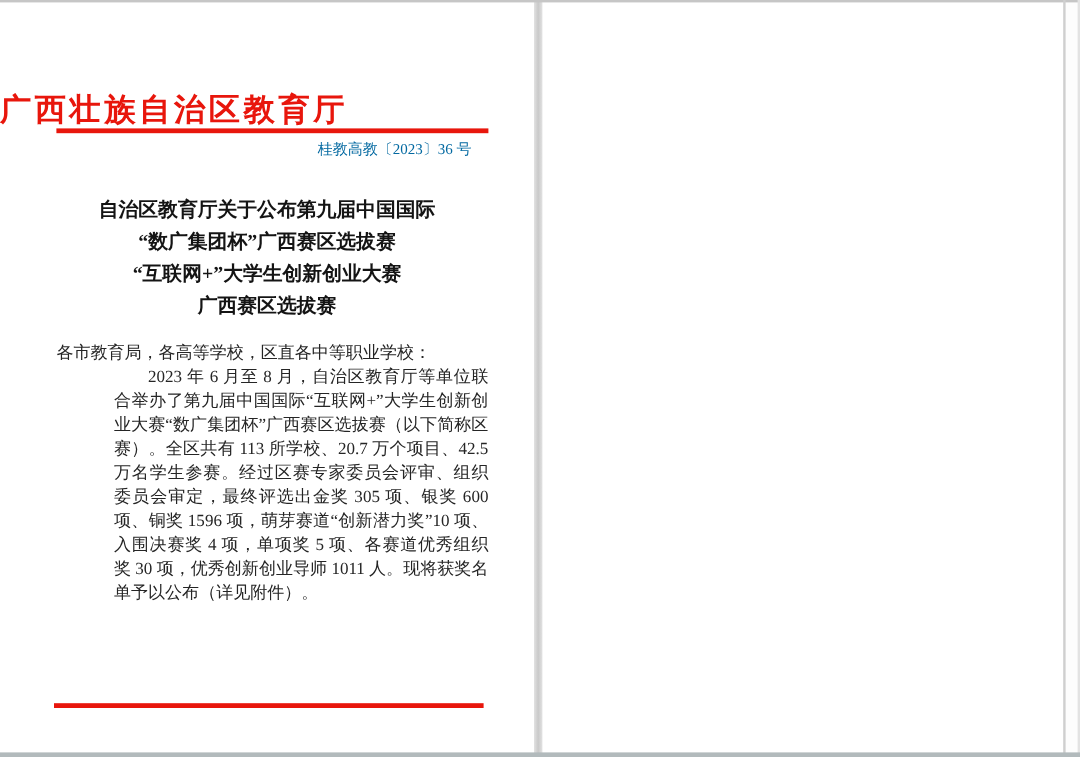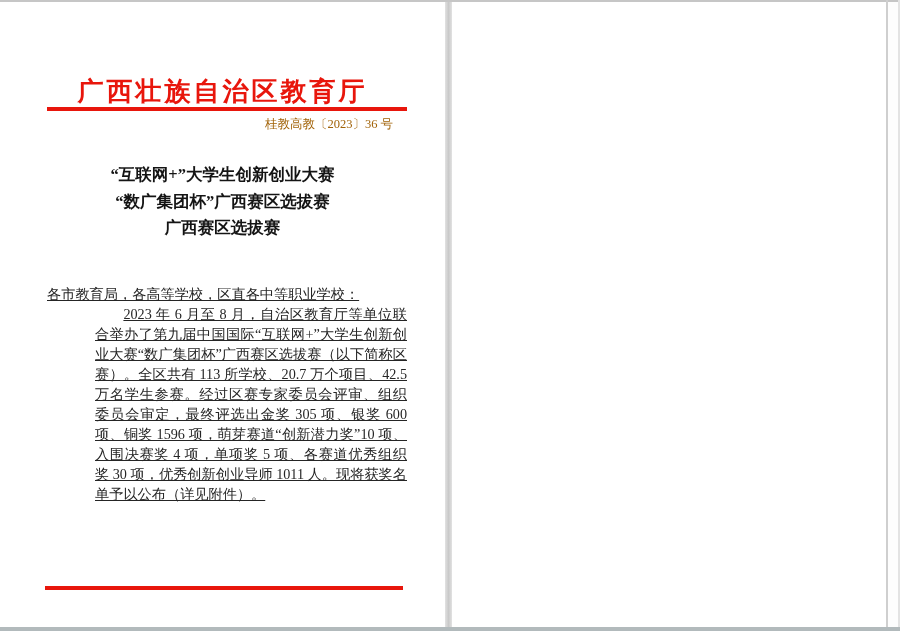--- a/index.html
+++ b/index.html
@@ -21,54 +21,55 @@
   .edge-right  { position:absolute; left:886px; top:0; width:2px; height:631px; background:#cfcfcf; }
   .edge-right-outer { position:absolute; left:898px; top:0; width:2px; height:631px; background:#e3e3e3; }
 
   .page { position:absolute; top:2px; height:625px; background:#ffffff; }
   .page-left  { left:0; width:445px; }
   .page-right { left:452px; width:434px; }
 
   
   .agency-header {
     position:absolute; left:0; top:72px; width:445px;
-    text-align:center; font-size:26px; font-weight:bold;
+    font-size:26px; font-weight:bold;
     color:#e8160c; letter-spacing:3px; white-space:nowrap;
   }
   .red-rule-top    { position:absolute; left:47px; top:105px; width:360px; height:4px; background:#e8160c; }
   .red-rule-bottom { position:absolute; left:45px; top:584px; width:358px; height:4px; background:#e8160c; }
   .doc-number {
     position:absolute; left:0; top:114px; width:393px;
-    text-align:right; font-size:12.5px; color:#a16207; white-space:nowrap;
+    text-align:right; font-size:12.5px; color:#0369a1; white-space:nowrap;
   }
   .doc-title {
     position:absolute; left:20px; top:160px; width:405px;
     text-align:center; font-size:16.5px; font-weight:bold;
     line-height:26.5px; color:#141414;
   }
   .body-text {
     position:absolute; left:47px; top:282px; width:360px;
     font-size:14.2px; line-height:20px; color:#252525;
-    text-align:justify; text-justify:inter-ideograph;text-decoration:underline;
+    text-align:justify; text-justify:inter-ideograph;
   }
   .body-text .para { text-indent:2em;margin-left:48px; }
 </style>
 </head>
 <body>
 
 <div class="viewport">
 
   <div class="page page-left">
     <div class="agency-header">广西壮族自治区教育厅</div>
     <div class="red-rule-top"></div>
     <div class="doc-number">桂教高教〔2023〕36 号</div>
 
     <div class="doc-title">
+      <div>自治区教育厅关于公布第九届中国国际</div>
+      <div>“数广集团杯”广西赛区选拔赛</div>
       <div>“互联网+”大学生创新创业大赛</div>
-      <div>“数广集团杯”广西赛区选拔赛</div>
       <div>广西赛区选拔赛</div>
     </div>
 
     <div class="body-text">
       <div class="salutation">各市教育局，各高等学校，区直各中等职业学校：</div>
       <div class="para">2023 年 6 月至 8 月，自治区教育厅等单位联合举办了第九届中国国际“互联网+”大学生创新创业大赛“数广集团杯”广西赛区选拔赛（以下简称区赛）。全区共有 113 所学校、20.7 万个项目、42.5 万名学生参赛。经过区赛专家委员会评审、组织委员会审定，最终评选出金奖 305 项、银奖 600 项、铜奖 1596 项，萌芽赛道“创新潜力奖”10 项、入围决赛奖 4 项，单项奖 5 项、各赛道优秀组织奖 30 项，优秀创新创业导师 1011 人。现将获奖名单予以公布（详见附件）。</div>
     </div>
 
     <div class="red-rule-bottom"></div>
   </div>

